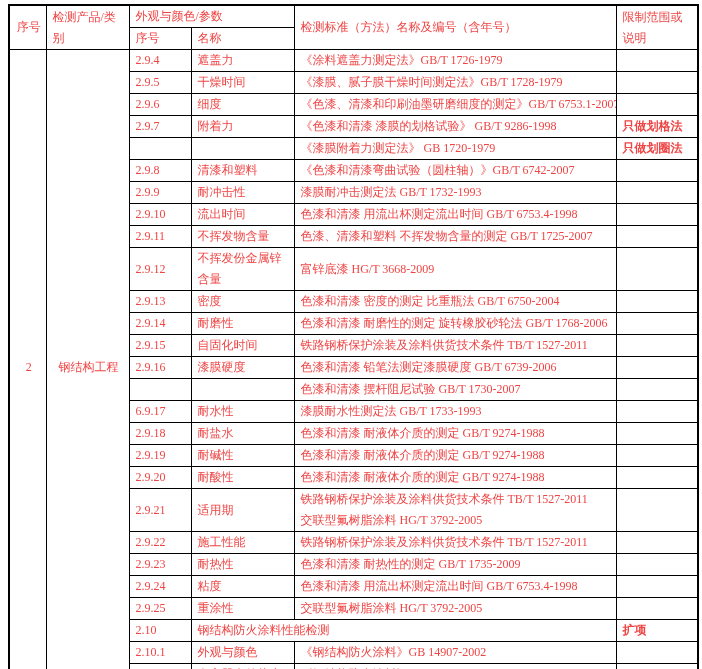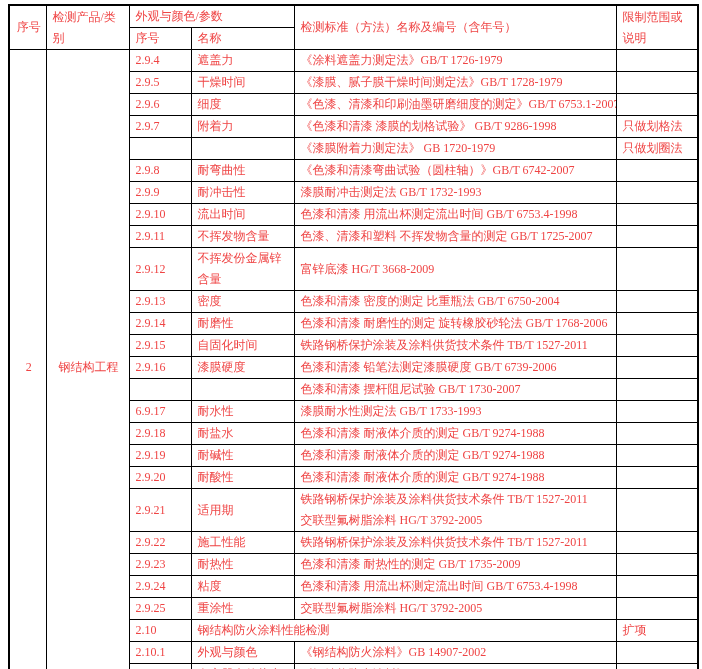--- a/index.html
+++ b/index.html
@@ -44,21 +44,21 @@
     word-break: break-all;
   }
   thead tr { height: 20px; }
   tbody tr { height: 22px; }
   th.center { text-align: center; }
   th.top { vertical-align: top; padding-top: 1px; margin-top: 48px; }
   td.center { text-align: center; }
   td.num { white-space: nowrap; }
   td.std { white-space: nowrap; }
   td.std div { white-space: nowrap; }
-  td.scope { white-space: nowrap; }
+  td.scope { white-space: nowrap; font-weight: bold; }
 </style>
 </head>
 <body>
 
 <div class="page">
   <table class="doc-table">
     <colgroup>
       <col class="c1">
         <col class="c2">
         <col class="c3">
@@ -117,21 +117,21 @@
         <tr>
           <td class="num"></td>
           <td></td>
           <td class="std">
             <div>《漆膜附着力测定法》 GB 1720-1979</div>
           </td>
           <td class="scope">只做划圈法</td>
         </tr>
         <tr>
           <td class="num">2.9.8</td>
-          <td>耐弯曲性</td>
+          <td>清漆和塑料</td>
           <td class="std">
             <div>《色漆和清漆弯曲试验（圆柱轴）》GB/T 6742-2007</div>
           </td>
           <td class="scope"></td>
         </tr>
         <tr>
           <td class="num">2.9.9</td>
           <td>耐冲击性</td>
           <td class="std">
             <div>漆膜耐冲击测定法 GB/T 1732-1993</div>

